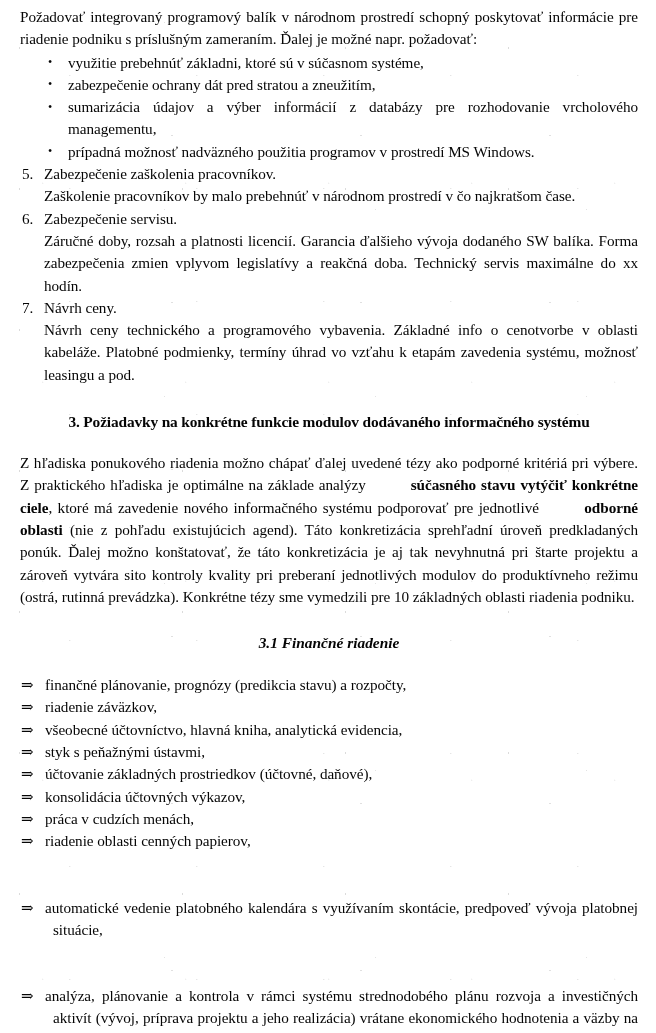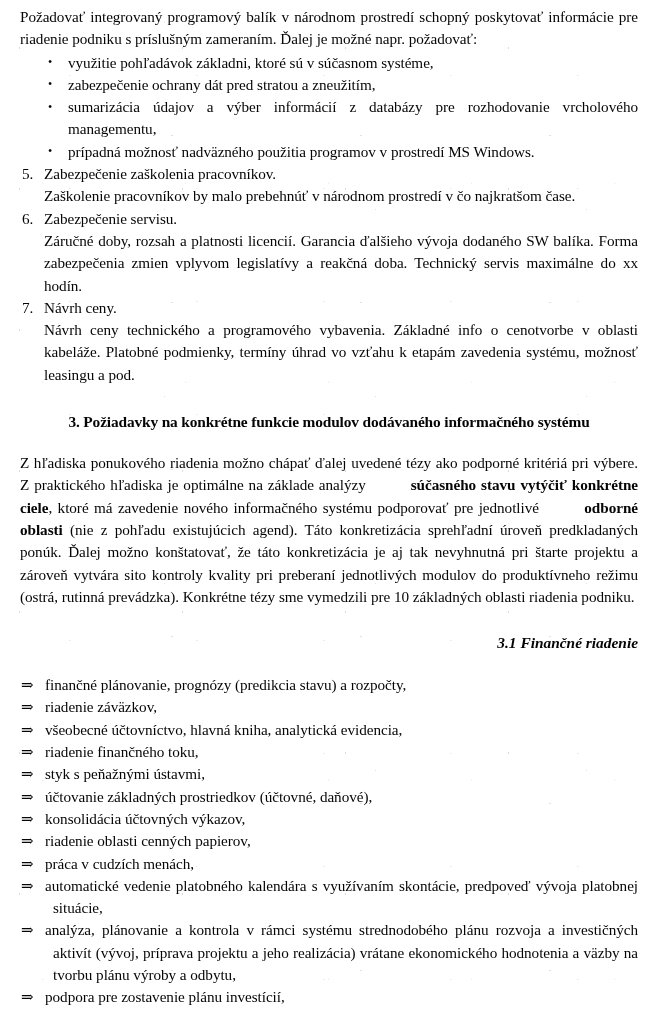--- a/index.html
+++ b/index.html
@@ -103,21 +103,21 @@
     text-align: center;
   }
 
   h3.sub-head {
     font-size: 15.4px;
     font-weight: bold;
     font-style: italic;
     margin: 25px 0 0 0;
     padding: 0;
     line-height: 20px;
-    text-align: right;
+    text-align: center;
   }
 
   p.para {
     margin: 20px 0 0 0;
   }
 
   ul.arrow-list {
     list-style: none;
     margin: 21px 0 0 0;
     padding: 0;
@@ -131,20 +131,21 @@
   }
   ul.arrow-list > li::before {
     content: "\21D2";
     position: absolute;
     left: 1px;
     top: 0;
     font-size: 15px;
   }
   ul.arrow-list > li.wrap {
     padding-left: 25px;
+    margin-top: 44px;
   }
   ul.arrow-list > li.wrap > span.txt {
     display: block;
     text-indent: 0;
     padding-left: 0;
   }
   
   ul.arrow-list > li.wrap {
     text-align: justify;
   }
@@ -163,21 +164,21 @@
 </style>
 </head>
 <body>
 
 <div class="page">
 
   <p class="body-text intro">Požadovať integrovaný programový balík v národnom prostredí schopný poskytovať informácie pre riadenie podniku s príslušným zameraním. Ďalej je možné napr. požadovať:</p>
 
   <ul class="dot-list body-text">
     <li>
-      <span>využitie pohľadávok základni, ktoré sú v súčasnom systéme,</span>
+      <span>využitie prebehnúť základni, ktoré sú v súčasnom systéme,</span>
     </li>
     <li>
       <span>zabezpečenie ochrany dát pred stratou a zneužitím,</span>
     </li>
     <li>
       <span>sumarizácia údajov a výber informácií z databázy pre rozhodovanie vrcholového managementu,</span>
     </li>
     <li>
       <span>prípadná možnosť nadväzného použitia programov v prostredí MS Windows.</span>
     </li>
@@ -212,26 +213,25 @@
   <p class="body-text para">
     <span>Z hľadiska ponukového riadenia možno chápať ďalej uvedené tézy ako podporné kritériá pri výbere. Z praktického hľadiska je optimálne na základe analýzy </span><b>súčasného stavu vytýčiť konkrétne   ciele</b><span>, ktoré má zavedenie nového informačného systému podporovať pre jednotlivé </span><b>odborné oblasti</b><span> (nie z pohľadu existujúcich agend). Táto konkretizácia sprehľadní úroveň predkladaných ponúk. Ďalej možno konštatovať, že táto konkretizácia je aj tak nevyhnutná pri štarte projektu a zároveň vytvára sito kontroly kvality pri preberaní jednotlivých modulov do produktívneho režimu (ostrá, rutinná prevádzka). Konkrétne tézy sme vymedzili pre 10 základných oblasti riadenia podniku.</span>
   </p>
 
   <h3 class="sub-head">3.1 Finančné riadenie</h3>
 
   <ul class="arrow-list body-text">
     <li><span class="txt">finančné plánovanie, prognózy (predikcia stavu) a rozpočty,</span></li>
     <li><span class="txt">riadenie záväzkov,</span></li>
     <li><span class="txt">všeobecné účtovníctvo, hlavná kniha, analytická evidencia,</span></li>
-    <li><span class="txt">riadenie finančného toku,</span></li>
     <li><span class="txt">styk s peňažnými ústavmi,</span></li>
     <li><span class="txt">účtovanie základných prostriedkov (účtovné, daňové),</span></li>
     <li><span class="txt">konsolidácia účtovných výkazov,</span></li>
+    <li><span class="txt">práca v cudzích menách,</span></li>
     <li><span class="txt">riadenie oblasti cenných papierov,</span></li>
-    <li><span class="txt">práca v cudzích menách,</span></li>
     <li class="wrap">
         <span class="txt">automatické vedenie platobného kalendára s využívaním skontácie, predpoveď vývoja platobnej situácie,</span>
       </li>
     <li class="wrap">
         <span class="txt">analýza, plánovanie a kontrola v rámci systému strednodobého plánu rozvoja a investičných aktivít (vývoj, príprava projektu a jeho realizácia) vrátane ekonomického hodnotenia a väzby na tvorbu plánu výroby a odbytu,</span>
       </li>
     <li><span class="txt">podpora pre zostavenie plánu investícií,</span></li>
   </ul>
 
 </div>

